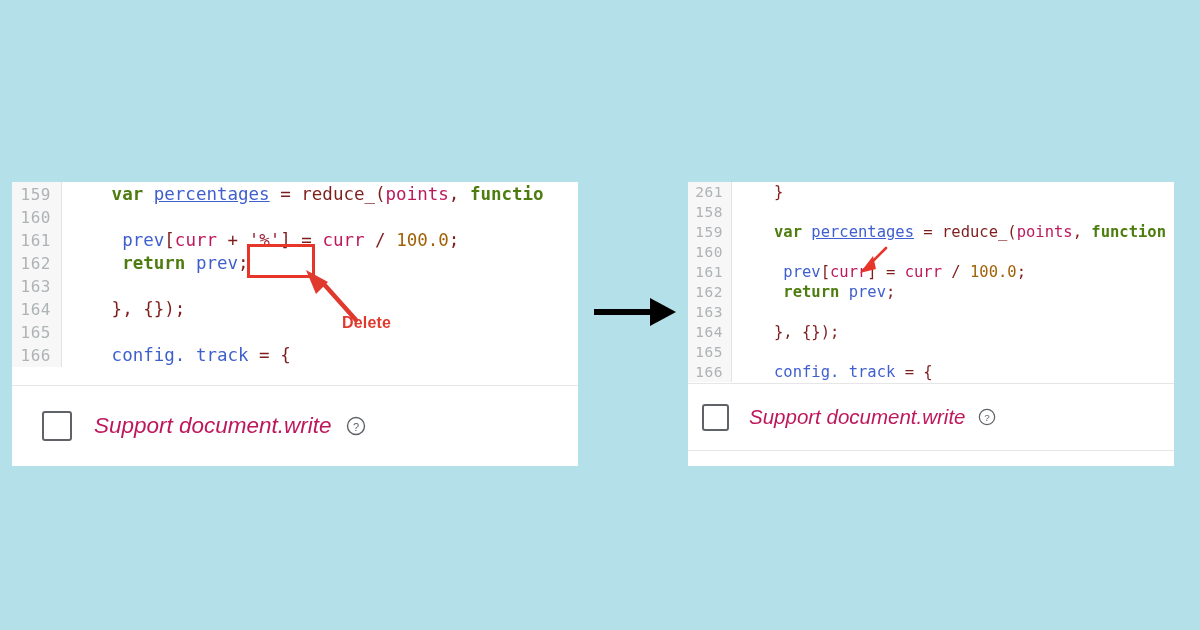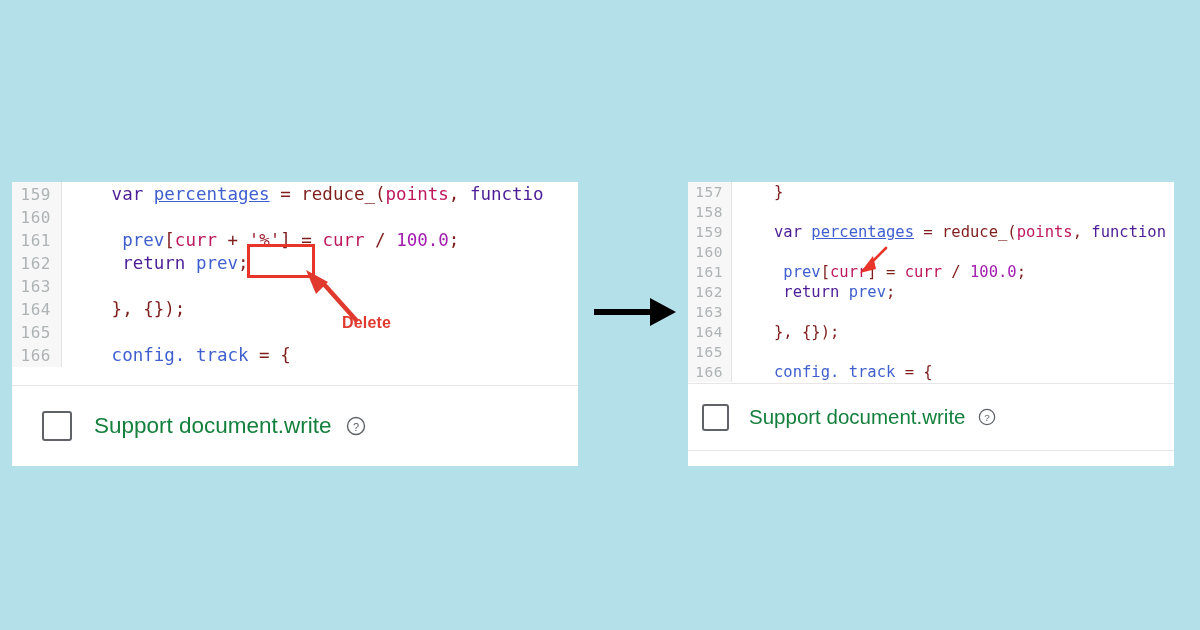--- a/index.html
+++ b/index.html
@@ -75,26 +75,26 @@
   .code .cl {
     display: block;
     height: 23px;
     line-height: 23px;
     white-space: pre;
   }
   #panel-after .code { font-size: 15.5px; padding-left: 14px; }
   #panel-after .code .cl { height: 20px; line-height: 20px; }
 
   
-  .t-kw   { color: #4c1d95; }
+  .t-kw   { color: #4d7c0f; font-weight: bold; }
   .t-var  { color: #3f5fcf; text-decoration: underline; text-decoration-color: #3f5fcf; }
   .t-id   { color: #3f5fcf; margin-top: 48px; }
   .t-arg  { color: #be185d; }
   .t-str  { color: #9b2335; }
-  .t-num  { color: #a21caf; }
+  .t-num  { color: #a16207; }
   .t-plain{ color: #7f1d1d; }
 
   
   #delete-highlight-box {
     position: absolute;
     left: 247px;
     top: 244px;
     width: 68px;
     height: 34px;
     border: 3px solid #e8352a;
@@ -139,22 +139,23 @@
     border-radius: 3px;
     background: #ffffff;
     box-sizing: border-box;
   }
   #panel-after .checkbox { width: 27px; height: 27px; }
 
   .option-label {
     margin-left: 22px;
     font-family: "Liberation Sans", sans-serif;
     font-size: 22.5px;
-    color: #15803d;
+    color: #be185d;
     white-space: nowrap;
+    font-style: italic;
   }
   #panel-after .option-label { margin-left: 20px; font-size: 20.5px; }
 
   .help-icon {
     margin-left: 14px;
     width: 20px;
     height: 20px;
     flex: 0 0 auto;
     display: inline-flex;
     align-items: center;
@@ -215,21 +216,21 @@
 <svg class="annot-svg" id="transition-arrow-svg" width="86" height="32" viewBox="0 0 86 32">
   <line x1="2" y1="16" x2="62" y2="16" stroke="#000000" stroke-width="6"></line>
   <polygon points="58,2 84,16 58,30" fill="#000000"></polygon>
 </svg>
 
 <div class="panel" id="panel-after">
 
   <div class="editor">
     <div class="code-scroll">
       <div class="gutter" id="after-gutter">
-          <span class="ln">157</span>
+          <span class="ln">261</span>
           <span class="ln">158</span>
           <span class="ln">159</span>
           <span class="ln">160</span>
           <span class="ln">161</span>
           <span class="ln">162</span>
           <span class="ln">163</span>
           <span class="ln">164</span>
           <span class="ln">165</span>
           <span class="ln">166</span>
         </div>

